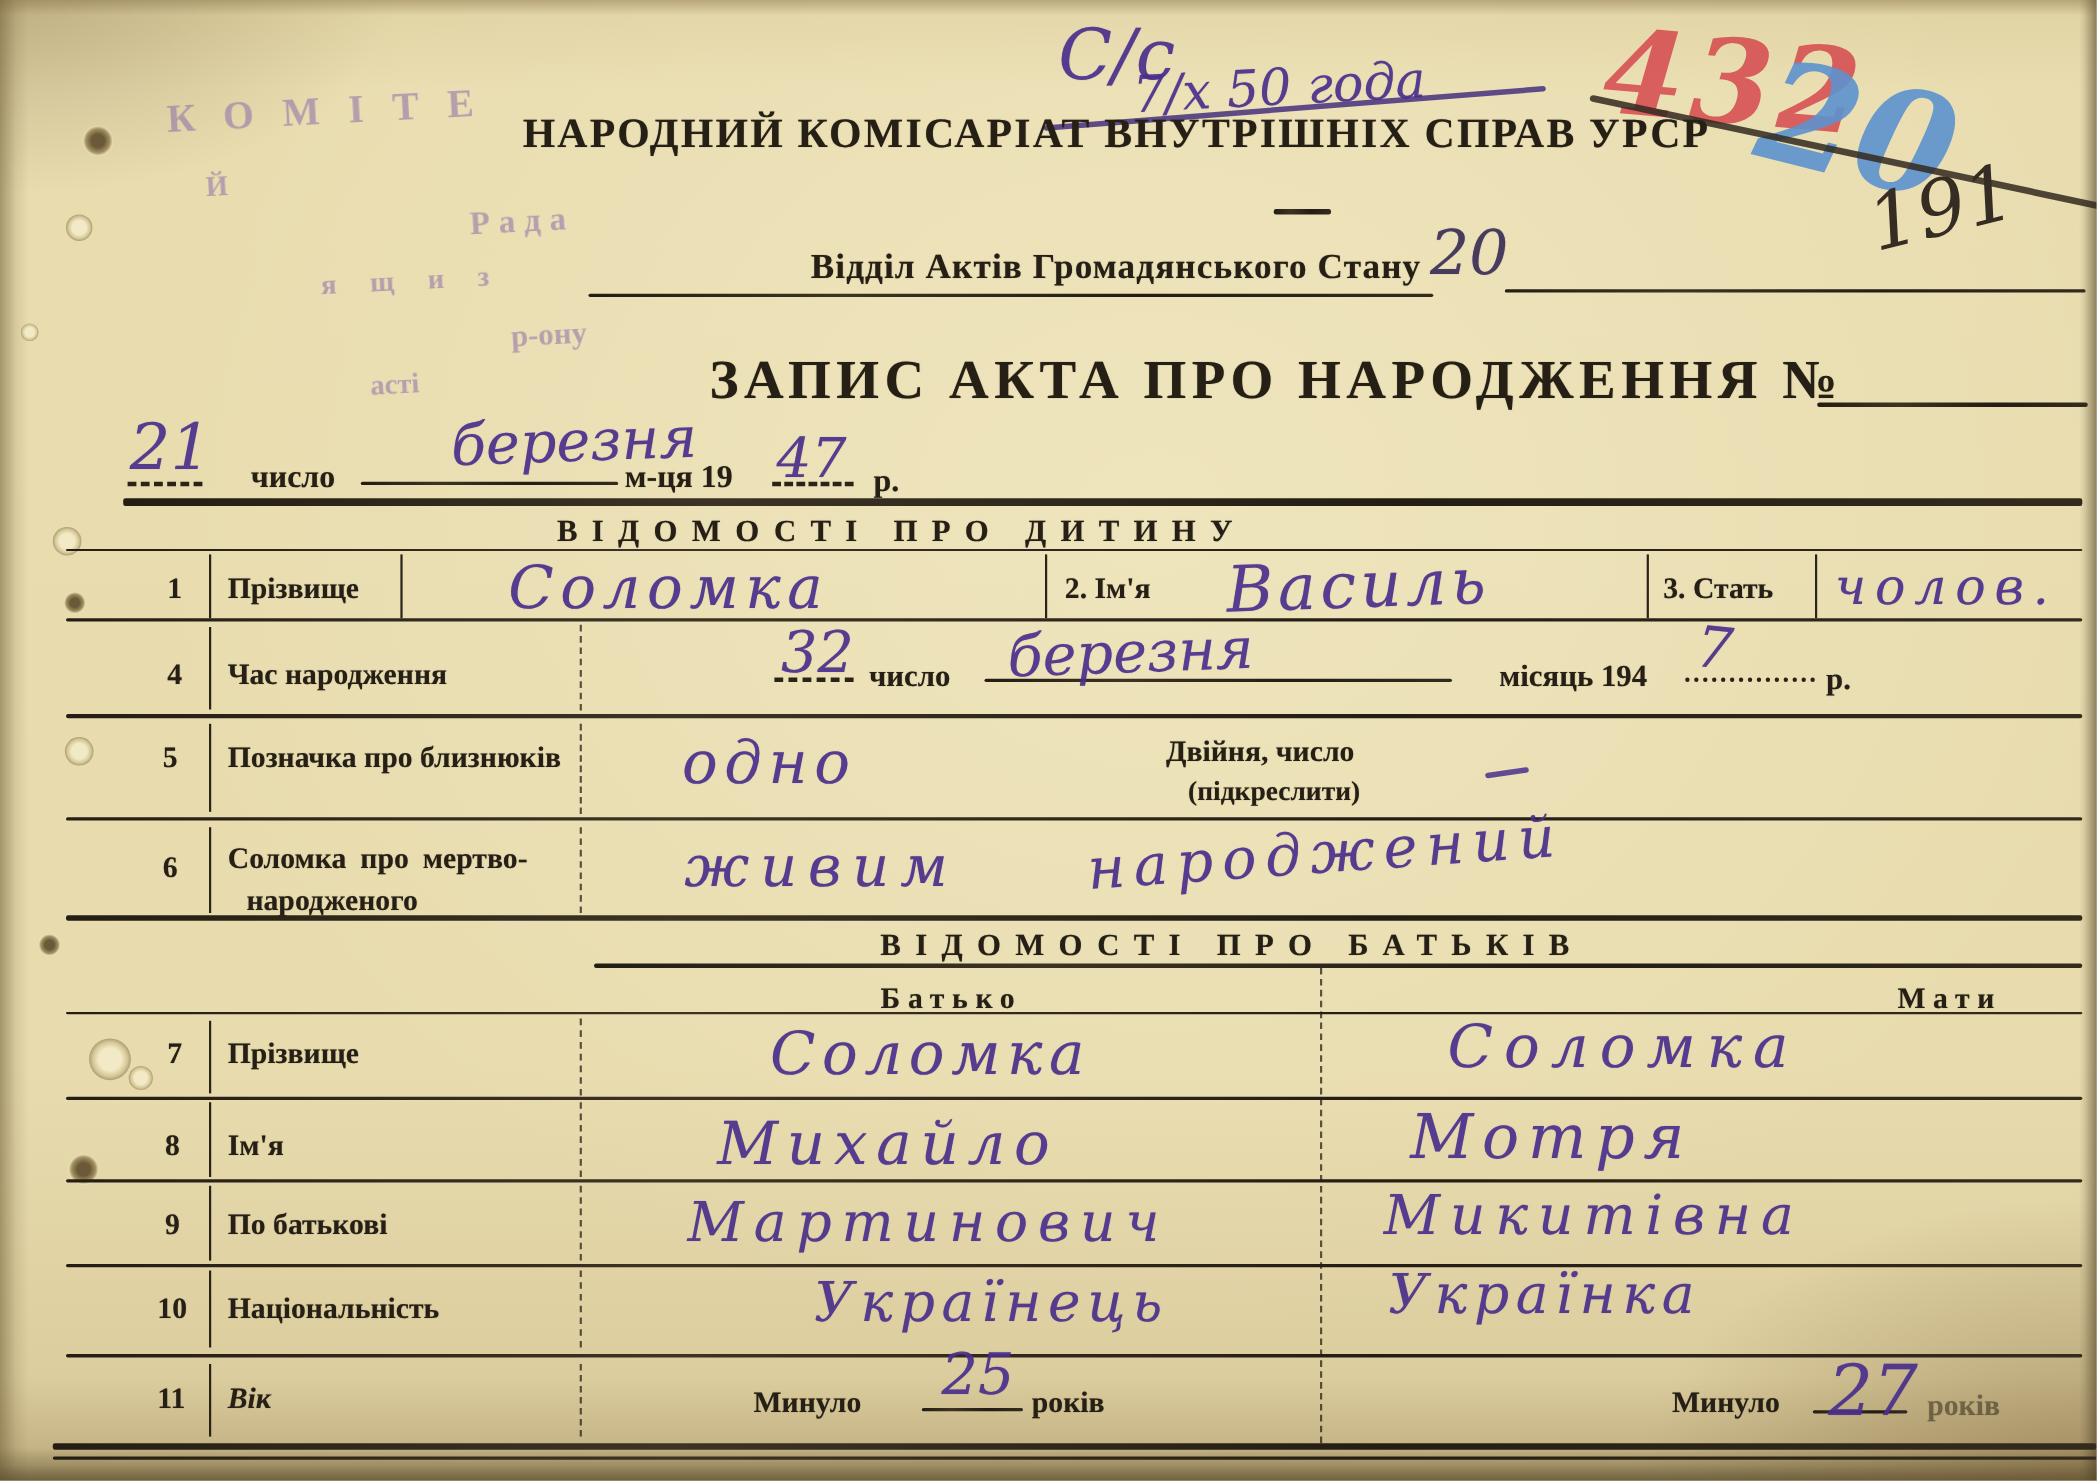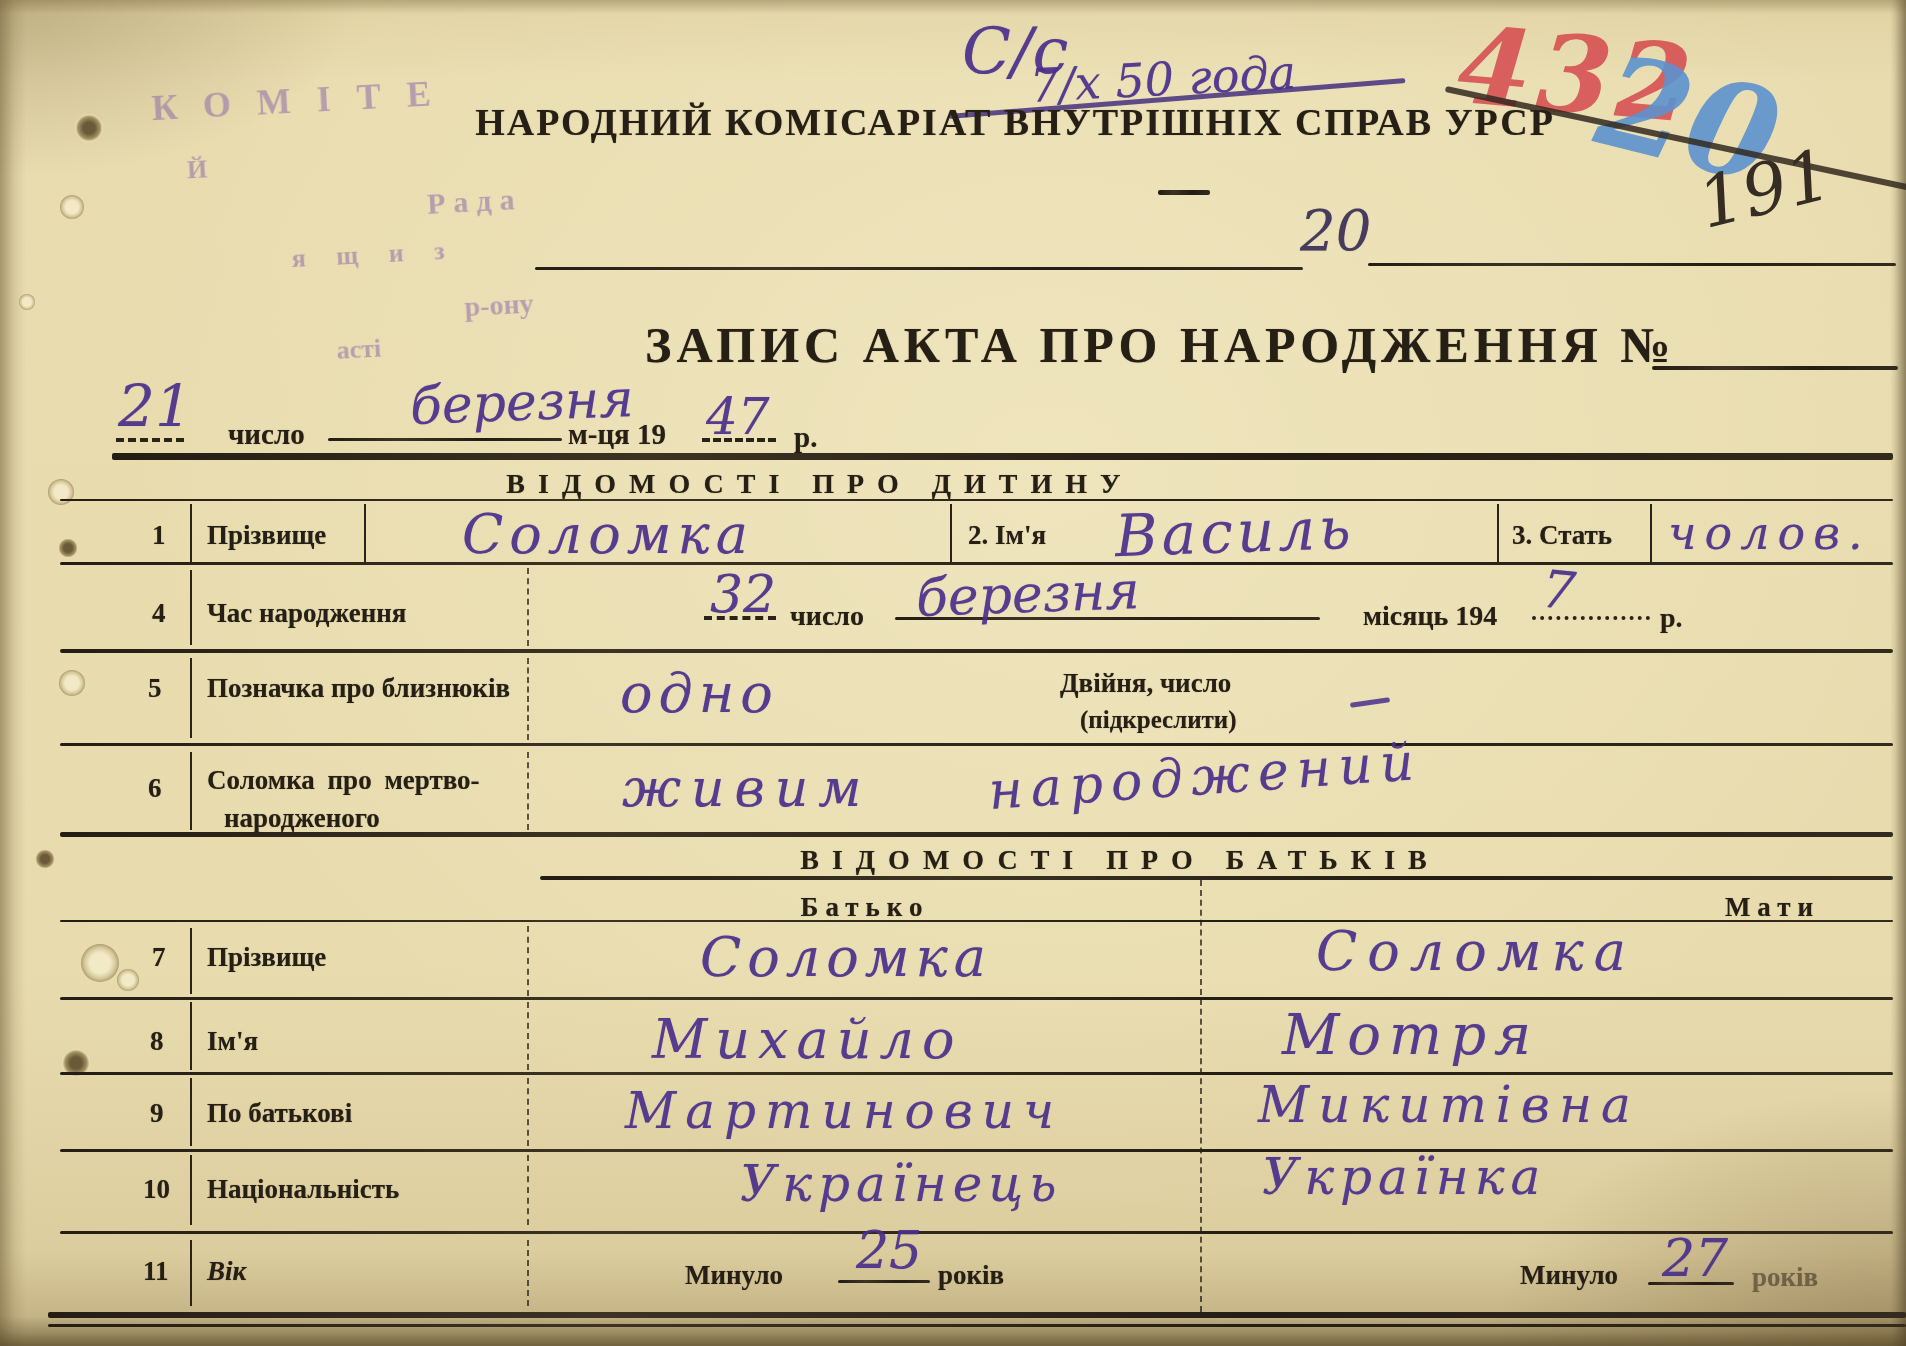--- a/index.html
+++ b/index.html
@@ -76,20 +76,21 @@
   <div class="hand" style="left:1030px;top:52px;font-size:46px;transform:rotate(-3deg);">7/х 50 года</div>
 
   <div class="crayon" style="left:1458px;top:12px;font-size:106px;color:#d6494f;transform:rotate(5deg);opacity:.85;letter-spacing:6px;">432</div>
   <div class="crayon" style="left:1600px;top:44px;font-size:128px;color:#5d92cf;transform:rotate(14deg);opacity:.9;">20</div>
   <div style="position:absolute;left:1446px;top:86px;width:492px;height:6px;background:#32291f;transform:rotate(12deg);transform-origin:left top;opacity:.85;border-radius:3px;"></div>
   <div class="crayon" style="left:1698px;top:148px;font-size:70px;color:#352d23;transform:rotate(-14deg);font-weight:normal;">191</div>
 
   <div class="printed" style="left:460px;top:100px;width:1110px;text-align:center;font-size:38px;letter-spacing:2px;">НАРОДНИЙ КОМІСАРІАТ ВНУТРІШНІХ СПРАВ УРСР</div>
   <div class="hline" style="left:1158px;top:190px;width:52px;height:5px;"></div>
 
+  <div class="printed" style="left:737px;top:224px;font-size:32px;letter-spacing:1px;">Відділ Актів Громадянського Стану</div>
   <div class="hand" style="left:1300px;top:198px;font-size:56px;color:#3a2f55;">20</div>
   <div class="hline" style="left:535px;top:267px;width:768px;height:3px;"></div>
   <div class="hline" style="left:1368px;top:263px;width:528px;height:3px;"></div>
 
   <div class="printed" style="left:645px;top:316px;font-size:50px;letter-spacing:5px;">ЗАПИС АКТА ПРО НАРОДЖЕННЯ №</div>
   <div class="hline" style="left:1652px;top:366px;width:246px;height:4px;"></div>
 
   <div class="hand" style="left:118px;top:372px;font-size:58px;">21</div>
   <div class="dashline" style="left:116px;top:438px;width:68px;"></div>
   <div class="printed" style="left:228px;top:418px;font-size:29px;">число</div>
@@ -195,19 +196,19 @@
   <div class="printed" style="left:143px;top:1256px;font-size:27px;">11</div>
   <div class="vsolid" style="left:190px;top:1240px;height:66px;"></div>
   <div class="printed" style="left:207px;top:1256px;font-size:27px;font-style:italic;">Вік</div>
   <div class="vdash" style="left:527px;top:1240px;height:66px;"></div>
   <div class="printed" style="left:685px;top:1260px;font-size:27px;">Минуло</div>
   <div class="hline" style="left:838px;top:1280px;width:92px;height:3px;"></div>
   <div class="hand" style="left:856px;top:1220px;font-size:52px;">25</div>
   <div class="printed" style="left:938px;top:1260px;font-size:27px;">років</div>
   <div class="printed" style="left:1520px;top:1260px;font-size:27px;">Минуло</div>
   <div class="hline" style="left:1648px;top:1282px;width:86px;height:3px;"></div>
-  <div class="hand" style="left:1662px;top:1228px;font-size:52px;">27</div>
+  <div class="hand" style="left:1662px;top:1228px;font-size:64px;">27</div>
   <div class="printed" style="left:1752px;top:1262px;font-size:27px;opacity:.5;">років</div>
 
   <div class="hline" style="left:48px;top:1312px;width:1858px;height:6px;"></div>
   <div class="hline" style="left:48px;top:1324px;width:1858px;height:3px;"></div>
 
 </div>
 
 </body></html>

